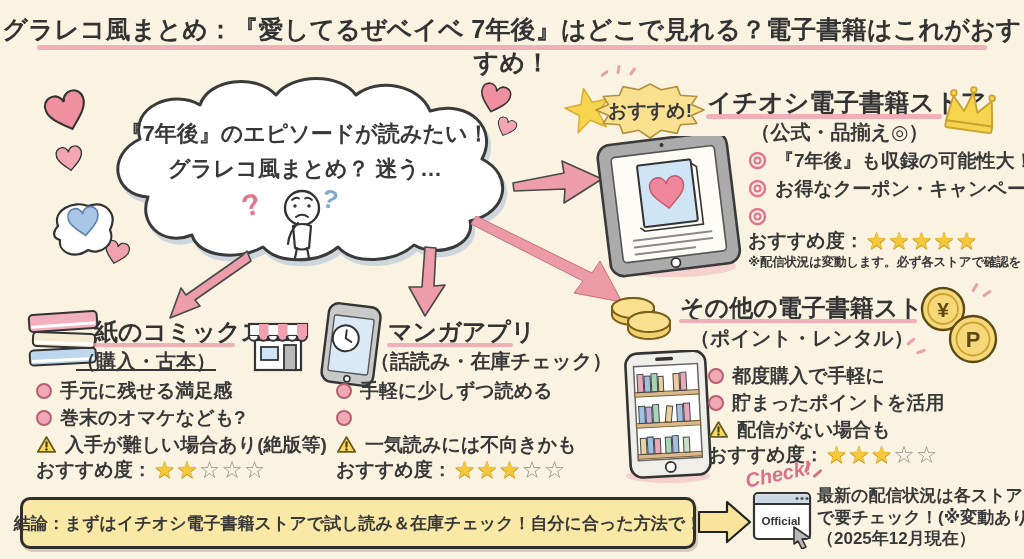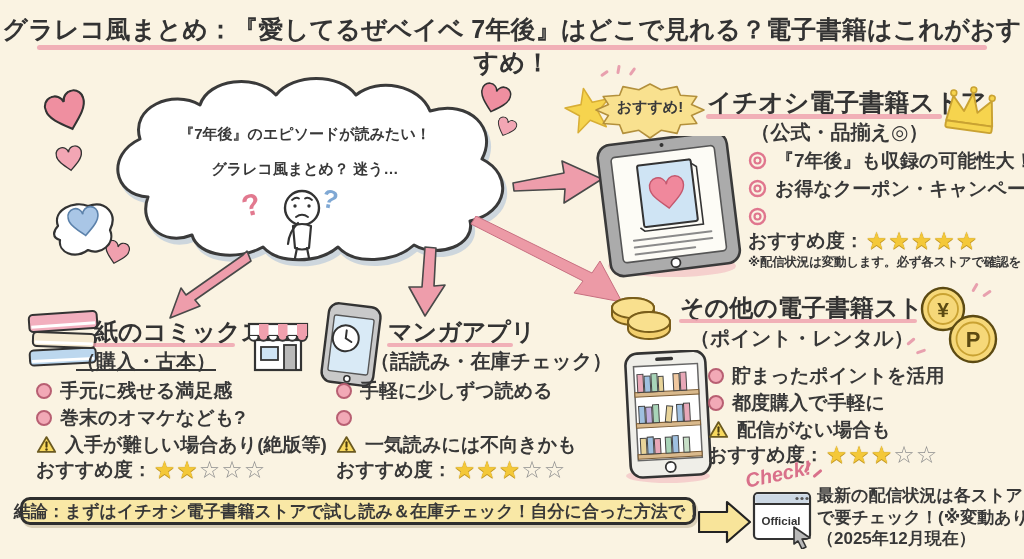--- a/index.html
+++ b/index.html
@@ -5,21 +5,21 @@
   * { margin:0; padding:0; box-sizing:border-box; }
   body { font-family:"Liberation Sans","DejaVu Sans",sans-serif; }
   .stage { position:relative; width:1024px; height:559px; background:#faf3e2; overflow:hidden; color:#383838; font-weight:bold; }
   .abs { position:absolute; }
 
   
   .title { left:0; right:0; top:13px; text-align:center; font-size:25px; letter-spacing:0.2px; color:#333; }
   .hline { height:5px; background:#ef9fad; border-radius:3px; opacity:.8; }
 
   
-  .cloud-text { left:100px; top:116px; width:410px; text-align:center; font-size:15px; line-height:35px; }
+  .cloud-text { left:100px; top:116px; width:410px; text-align:center; font-size:22px; line-height:35px; }
 
   .qmark { font-size:30px; }
   .q-pink { color:#e2798f; transform:rotate(-14deg); }
   .q-blue { color:#7fa8d4; transform:rotate(12deg); font-size:26px; }
 
   
   .sec-title { font-size:24px; color:#333; white-space:nowrap; }
   .sec-sub { font-size:20px; text-align:center; white-space:nowrap; }
   .sec-title.big { font-size:25px; }
 
@@ -28,21 +28,21 @@
   .mk-circle { width:16px; height:16px; border-radius:50%; background:#f2a9b6; border:2px solid #b85f72; flex:0 0 auto; }
 
   .rating { display:flex; align-items:center; font-size:19px; white-space:nowrap; }
   .stars { display:inline-flex; gap:1px; margin-left:2px; }
   .st { font-size:24px; line-height:1; }
   .st.fill { color:#f4c838; text-shadow:0 0 1px #a8821e, 0 1px 0 #c79a25; }
   .st.empty { color:#8f8f8f; }
 
   .note { font-size:12.5px; letter-spacing:-0.2px; white-space:nowrap; }
 
-  .badge-text { font-size:15px; text-align:center; color:#3a3a3a; }
+  .badge-text { font-size:19px; text-align:center; color:#3a3a3a; }
 
   .banner { background:#f9e8a6; border:3px solid #2e2e2e; border-radius:10px; display:flex; align-items:center; justify-content:center; box-shadow:2px 3px 0 rgba(120,100,60,.25); }
   .banner-text { font-size:17px; white-space:nowrap; }
 
   .check-label { color:#d9708a; font-size:20px; font-style:italic; transform:rotate(-12deg); }
   .check-lines { font-size:17px; line-height:21.5px; white-space:nowrap; }
 
   .spark { position:absolute; background:#e8a0ae; border-radius:2px; }
 </style>
 </head>
@@ -332,25 +332,25 @@
           <rect x="49" y="86" width="6" height="17" fill="#9fc0e0"></rect>
           <rect x="60" y="88" width="6" height="15" fill="#c8e0c8"></rect>
       </g>
       <circle cx="46" cy="117" r="5" fill="#fff" stroke="#333" stroke-width="1.8"></circle>
     </g>
   </svg>
 
   <div class="abs rows" style="left:708px; top:362px;">
     <div class="row">
       <span class="mk-circle"></span>
+      <span>都度購入で手軽に</span>
+    </div>
+    <div class="row">
+      <span class="mk-circle"></span>
       <span>貯まったポイントを活用</span>
-    </div>
-    <div class="row">
-      <span class="mk-circle"></span>
-      <span>都度購入で手軽に</span>
     </div>
     <div class="row">
       <svg width="21" height="19" viewBox="0 0 24 21">
           <path d="M12,2 L22,19 H2 Z" fill="#f8d95e" stroke="#6b5a20" stroke-width="2" stroke-linejoin="round"></path>
           <line x1="12" y1="8" x2="12" y2="13" stroke="#4a3b10" stroke-width="2.4" stroke-linecap="round"></line>
           <circle cx="12" cy="16.3" r="1.4" fill="#4a3b10"></circle>
         </svg>
       <span>配信がない場合も</span>
     </div>
   </div>
@@ -358,21 +358,21 @@
     <span>おすすめ度：</span>
     <span class="stars">
         <span class="st fill">★</span>
         <span class="st fill">★</span>
         <span class="st fill">★</span>
         <span class="st empty">☆</span>
         <span class="st empty">☆</span>
       </span>
   </div>
 
-  <div class="abs banner" style="left:20px; top:497px; width:676px; height:28px;">
+  <div class="abs banner" style="left:20px; top:497px; width:676px; height:52px;">
     <div class="banner-text">結論：まずはイチオシ電子書籍ストアで試し読み＆在庫チェック！自分に合った方法で！</div>
   </div>
   <svg class="abs" style="left:698px; top:499px; width:54px; height:46px;" viewBox="0 0 54 46">
     <polygon points="1,13 29,13 29,3 52,23 29,43 29,33 1,33" fill="#f8e49a" stroke="#222" stroke-width="2.2" stroke-linejoin="round"></polygon>
   </svg>
 
   <div class="abs check-label" style="left:745px; top:463px;">Check!</div>
   <div class="spark" style="left:802px; top:466px; width:11px; height:3px; transform:rotate(-65deg); background:#d9708a;"></div>
   <div class="spark" style="left:812px; top:472px; width:11px; height:3px; transform:rotate(-40deg); background:#d9708a;"></div>
   <svg class="abs" style="left:752px; top:487px; width:62px; height:62px;" viewBox="0 0 62 62">

